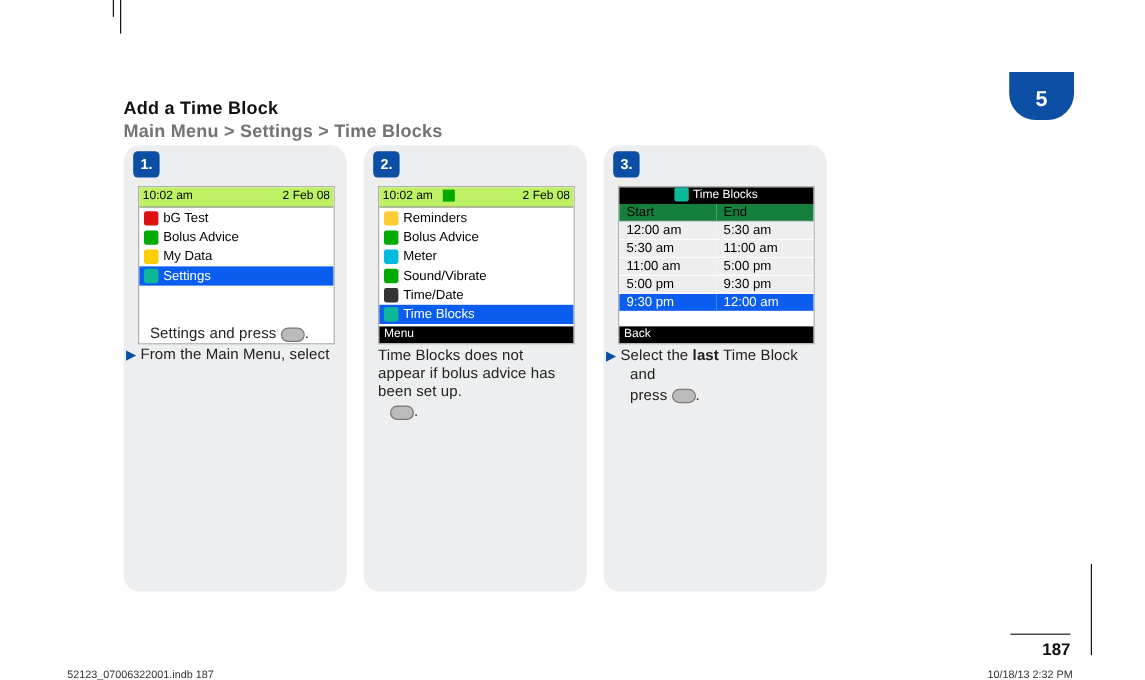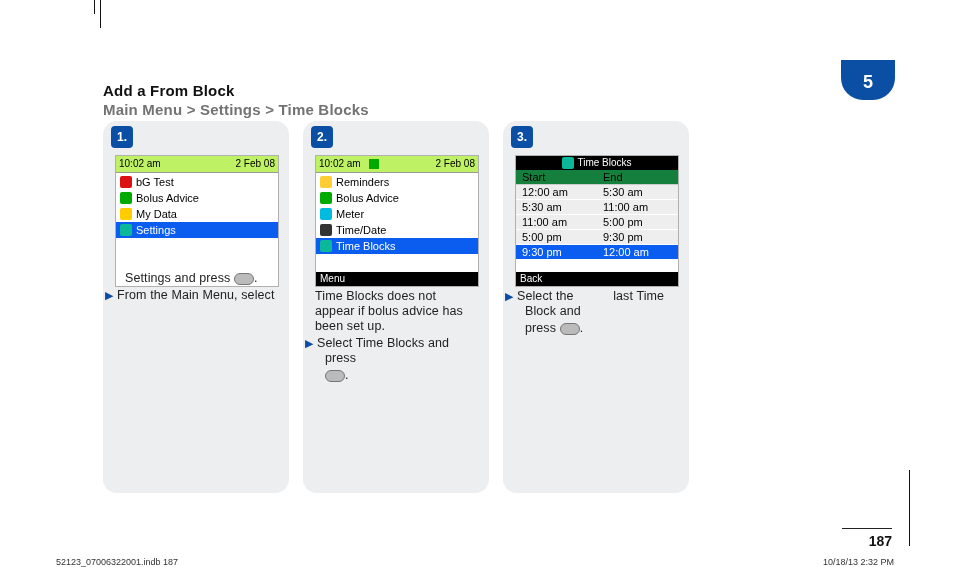--- a/index.html
+++ b/index.html
@@ -38,35 +38,35 @@
   .captions{position:absolute;left:12px;right:10px;top:168px;font-size:12.5px;line-height:15px;color:#222;letter-spacing:.1px;}
   .card:nth-child(1) .captions{top:150px;}
   .bul{display:inline-block;color:#0a4fa4;font-size:11px;margin-right:2px;vertical-align:baseline;}
   .btn-oval{display:inline-block;width:18px;height:10px;background:#bbb;border:1px solid #777;border-radius:6px;vertical-align:middle;}
   .page-no{position:absolute;right:62px;bottom:18px;border-top:1px solid #222;padding-top:4px;font-size:14px;font-weight:bold;color:#111;width:50px;text-align:right;}
   .indd{position:absolute;left:56px;bottom:0;font-size:9px;color:#333;}
   .indd-r{position:absolute;right:60px;bottom:0;font-size:9px;color:#333;}
   .right-border{position:absolute;right:44px;top:470px;width:0;height:76px;border-left:1px solid #111;}
   .p{margin:0 0 2px 0;}
   .indent{padding-left:10px;text-indent:-10px;}
-  b{font-weight:normal;margin-left:36px;}
+  b{font-weight:bold;}
 </style>
 </head>
 <body>
 <div class="page">
 
   <div class="topmarks">
     <span class="v1"></span>
       <span class="v2"></span>
   </div>
 
   <div class="chapter-tab">5</div>
 
   <div class="title">
-    <div class="l1">Add a From Block</div>
+    <div class="l1">Add a Time Block</div>
     <div class="l2">Main Menu &gt; Settings &gt; Time Blocks</div>
   </div>
 
   <div class="cards">
 
     <div class="card">
       <div class="step-badge">1.</div>
       <div class="screen tall">
         <div class="statusbar">
           <span>10:02 am</span>
@@ -111,33 +111,36 @@
             </div>
           <div class="row">
               <span class="ico gr"></span>
               <span>Bolus Advice</span>
             </div>
           <div class="row">
               <span class="ico cyan"></span>
               <span>Meter</span>
             </div>
           <div class="row">
+              <span class="ico gr"></span>
+              <span>Sound/Vibrate</span>
+            </div>
+          <div class="row">
               <span class="ico blk"></span>
               <span>Time/Date</span>
             </div>
           <div class="row sel">
               <span class="ico teal"></span>
               <span>Time Blocks</span>
             </div>
         </div>
         <div class="screen-footer">Menu</div>
       </div>
       <div class="captions">
         <p class="p">Time Blocks does not appear if bolus advice has been set up.</p>
-        <p class="p indent"><span class="bul">▶</span><span>Select Time Blocks and press</span></p>
         <p class="p" style="padding-left:10px;"><span class="btn-oval"></span>.</p>
       </div>
     </div>
 
     <div class="card">
       <div class="step-badge">3.</div>
       <div class="screen tall">
         <div class="screen-title"><span class="ico teal" style="vertical-align:middle;margin-right:3px;"></span><span>Time Blocks</span></div>
         <table class="tb-table">
           <tbody>

